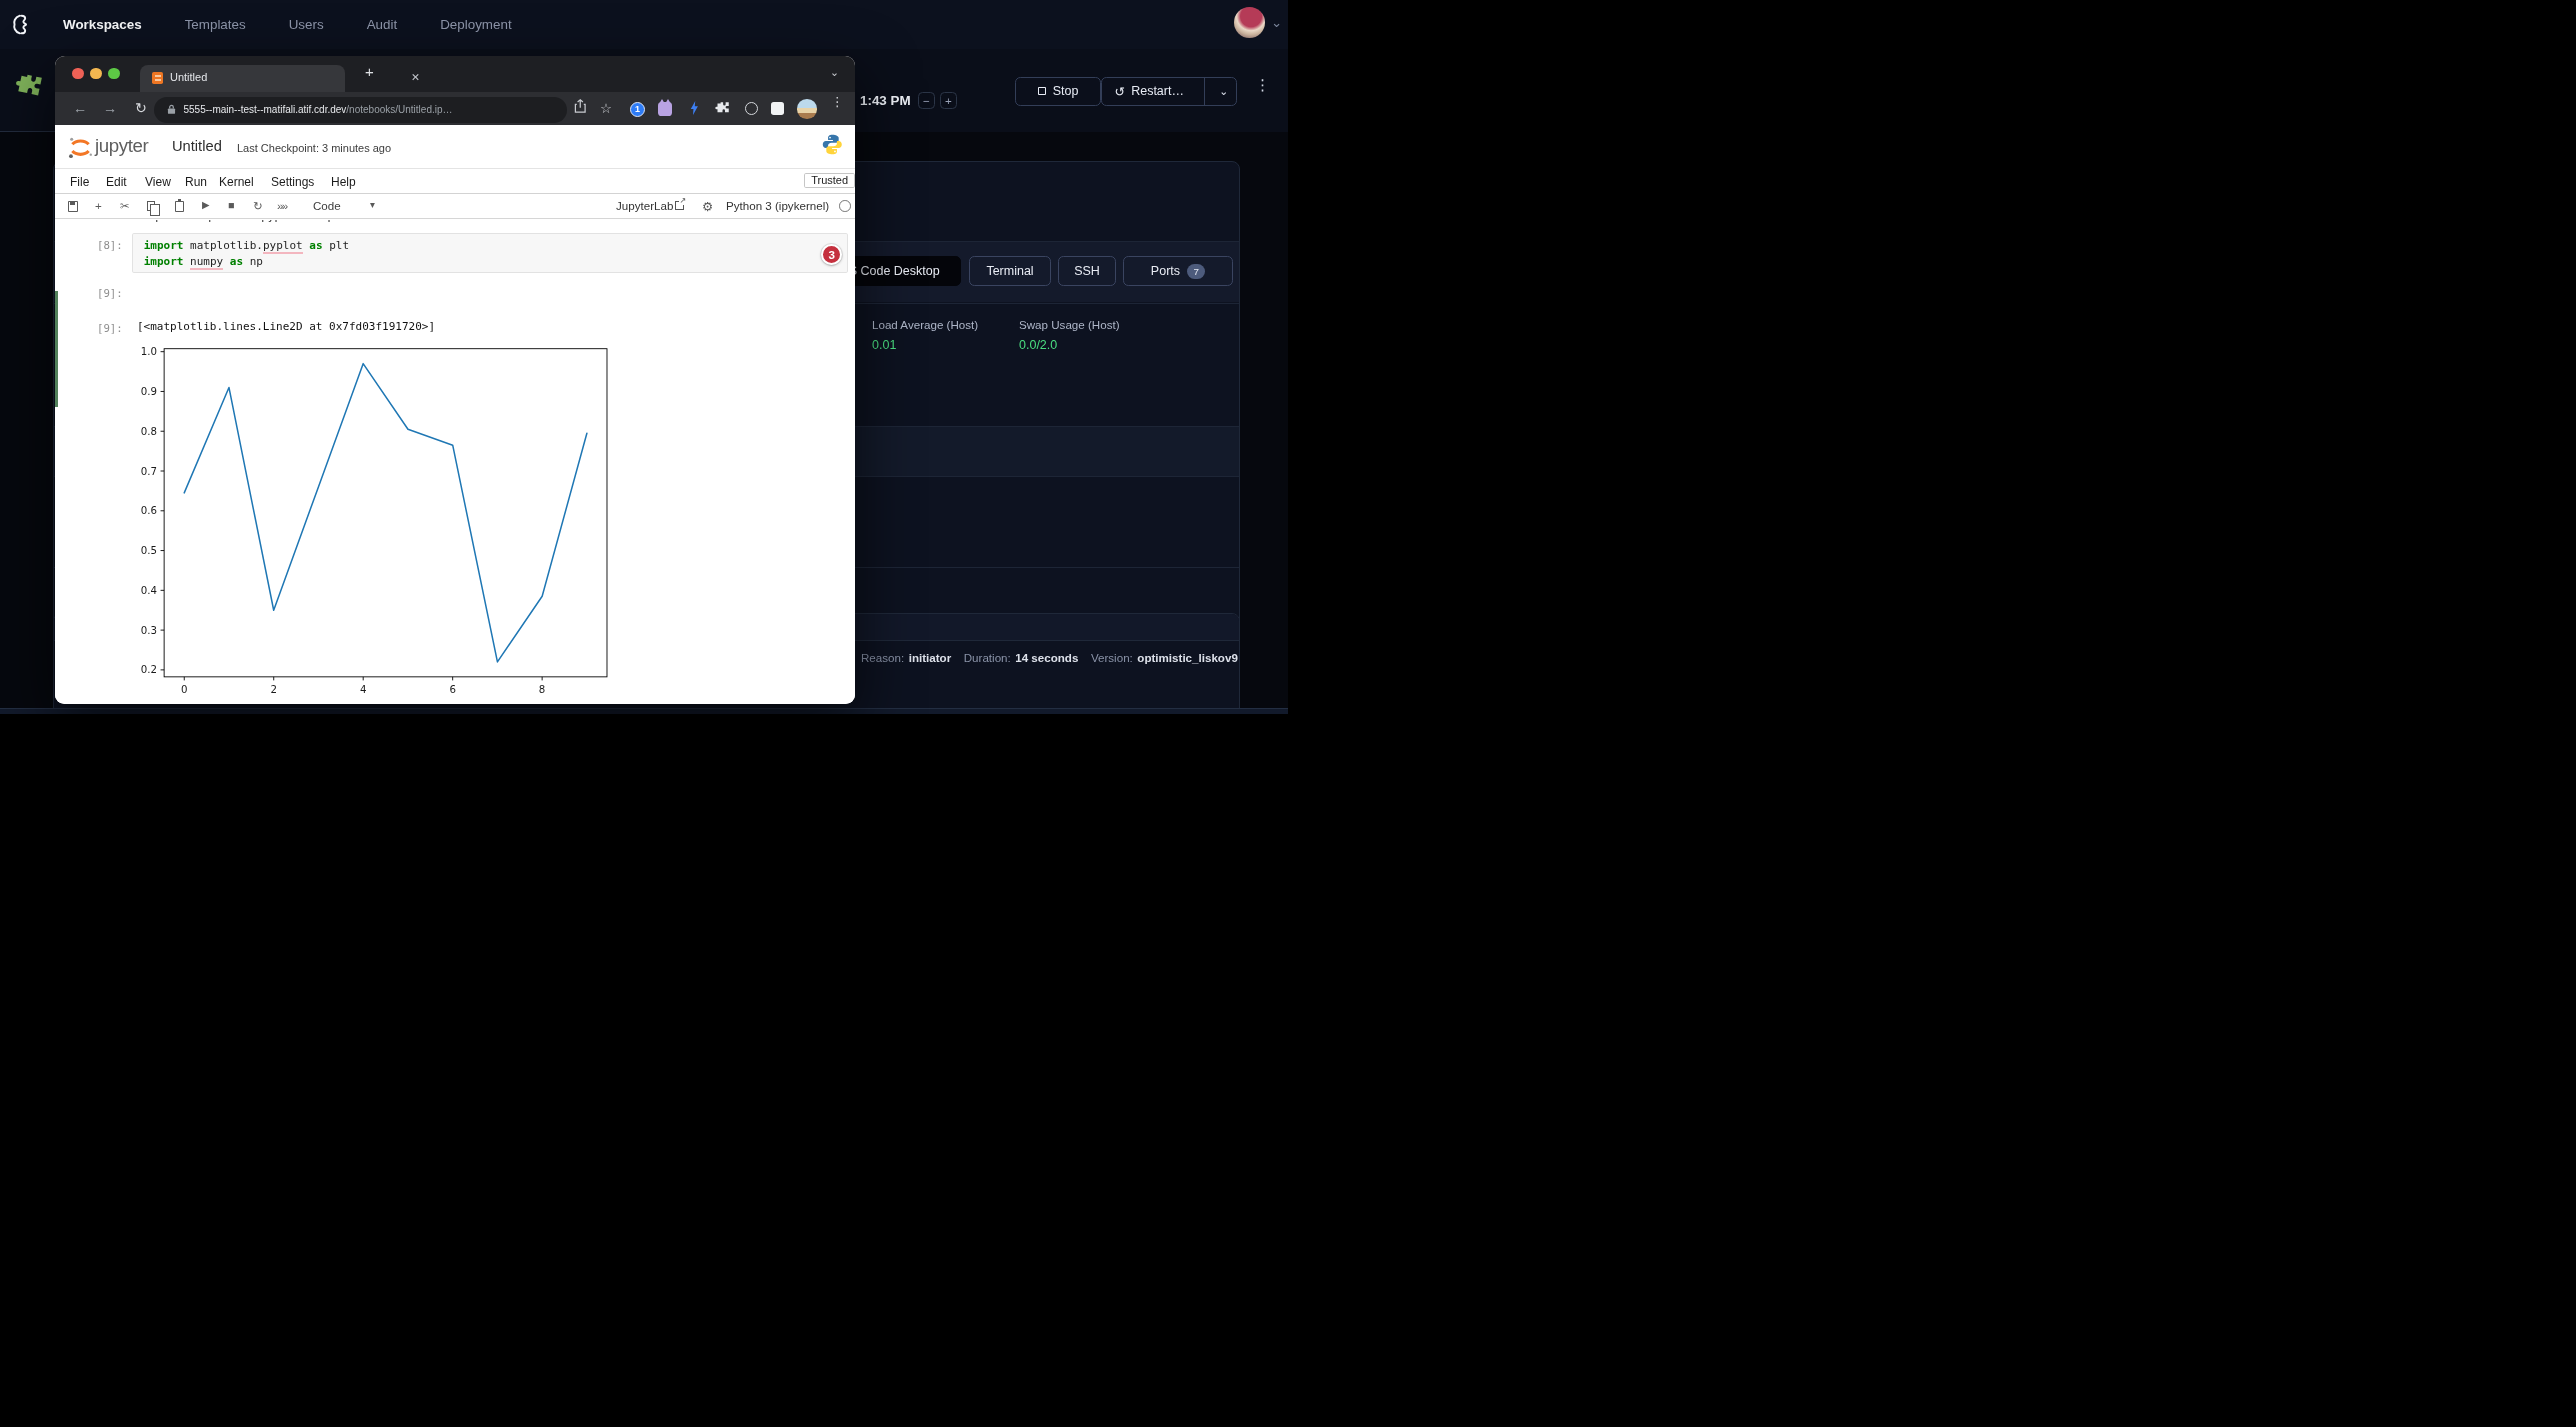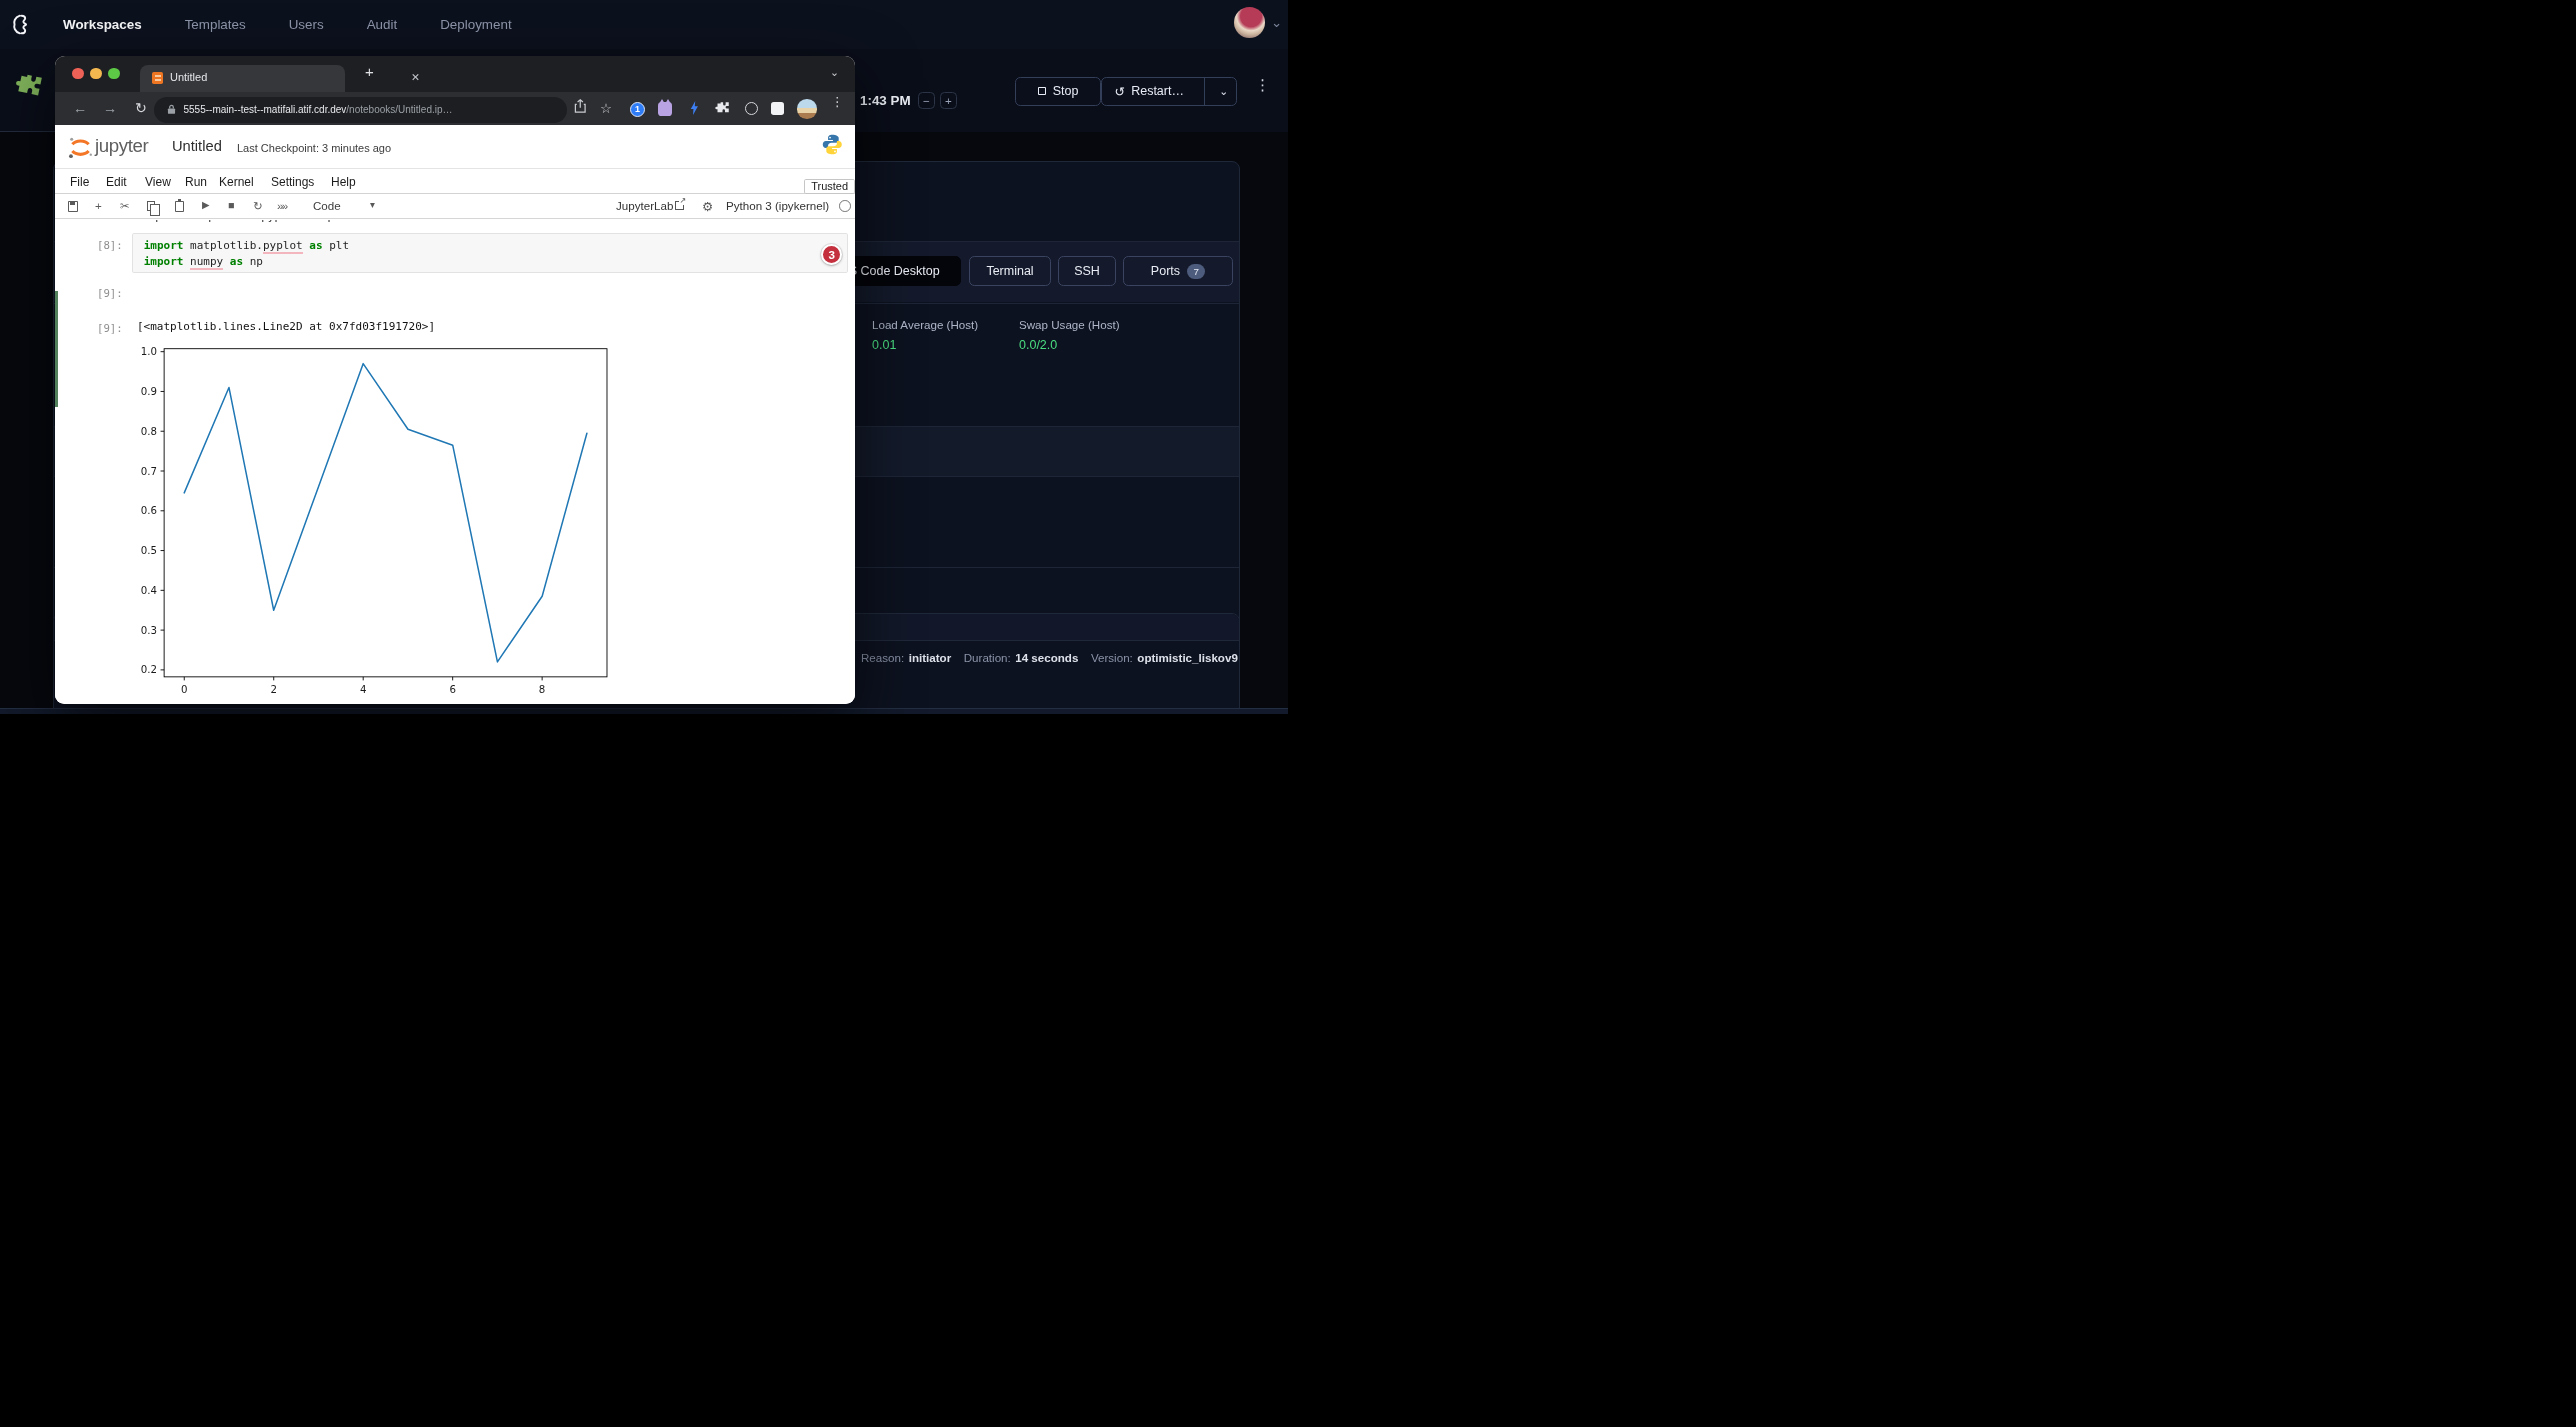--- a/index.html
+++ b/index.html
@@ -106,21 +106,21 @@
   .jpage { left:0; top:69px; width:800px; height:579px; background:#fff; border-radius:0 0 9.8px 9.8px; overflow:hidden; color:#1f1f1f; }
   .jheader { left:0; top:0; width:800px; height:43px; }
   .jlogo { left:11.6px; top:9px; }
   .jbrand { left:40px; top:9.8px; font-size:18.7px; color:#5f5f5f; letter-spacing:-0.4px; }
   .jtitle { left:117px; top:13.4px; font-size:14.7px; color:#2e2e2e; }
   .jcheckpoint { left:182px; top:17px; font-size:11px; color:#3c3c3c; }
   .pylogo { left:766px; top:8px; }
   .jmenubar { left:0; top:43px; width:800px; height:26px; border-top:0.9px solid #e4e4e4; border-bottom:0.9px solid #d3d3d3; }
   .jmenu { top:6.2px; font-size:12px; color:#1c1c1c; }
   .m0{left:15px;} .m1{left:51px;} .m2{left:90px;} .m3{left:130px;} .m4{left:164px;} .m5{left:216px;} .m6{left:276px;}
-  .trusted { left:749px; top:3.6px; font-size:11px; color:#202020; border:0.9px solid #c6c6c6; border-radius:1.8px; padding:0.9px 6.2px; background:#fff;margin-top:6px; }
+  .trusted { left:749px; top:3.6px; font-size:11px; color:#202020; border:0.9px solid #c6c6c6; border-radius:1.8px; padding:0.9px 6.2px; background:#fff; }
   .jtoolbar { left:0; top:69px; width:800px; height:25px; border-bottom:0.9px solid #d6d6d6; }
   .jt { top:5.3px; font-size:11.6px; color:#5a5a5a; }
   .floppy { left:12.5px; top:7.1px; width:10.7px; height:10.7px; border:1.4px solid #5a5a5a; border-radius:0.9px; }
   .floppy:after { content:""; position:absolute; left:1.8px; top:-0.9px; width:4.5px; height:3.6px; background:#5a5a5a; }
   .jt-add{left:40px;} .jt-cut{left:65px;} 
   .copyic { left:92px; top:7.1px; width:8px; height:9.8px; border:1.2px solid #5a5a5a; }
   .copyic:after { content:""; position:absolute; left:1.8px; top:1.8px; width:8px; height:9.8px; border:1.2px solid #5a5a5a; background:#fff; }
   .pasteic { left:120px; top:7.1px; width:9px; height:10.7px; border:1.2px solid #5a5a5a; border-radius:0.9px; }
   .pasteic:after { content:""; position:absolute; left:1.8px; top:-2.7px; width:3.6px; height:2.7px; background:#5a5a5a; }
   .jt-run{left:147px; font-size:9.8px;} .jt-stop{left:173px; font-size:10.7px;} .jt-restart{left:198px;} .jt-ff{left:222px; letter-spacing:-1.8px;}

